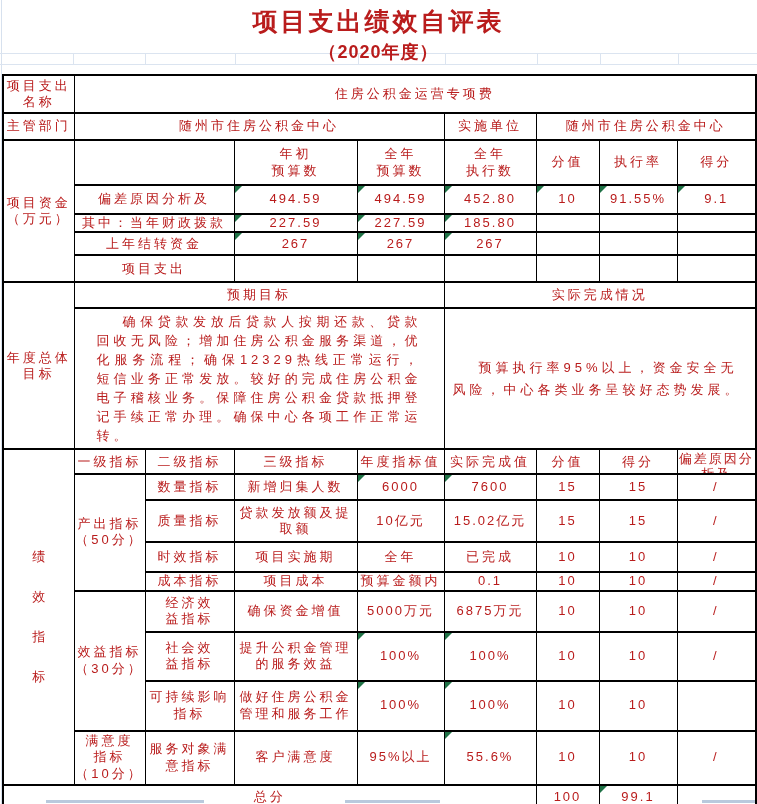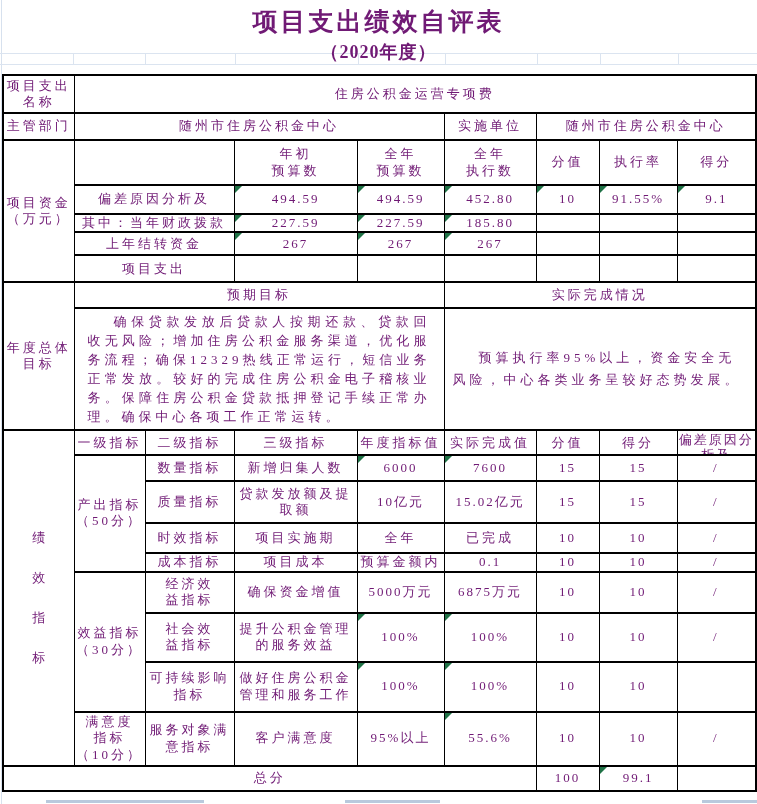--- a/index.html
+++ b/index.html
@@ -1,19 +1,19 @@
 <!DOCTYPE html>
 <html><head>
 <meta charset="utf-8">
 <style>
   * { margin:0; padding:0; box-sizing:border-box; }
   html,body { background:#ffffff; }
   .page {
     position:relative; width:757px; height:804px; background:#ffffff;
-    font-family:Liberation Serif, serif; color:#701a75;
+    font-family:Liberation Sans, sans-serif; color:#b91c1c;
     overflow:hidden;
   }
   
   .edge-line { position:absolute; left:1px; top:0; width:1px; height:804px; background:#d7e1ee; }
   .faint-row { position:absolute; left:0; top:53px; width:757px; height:12px;
     border-top:1px solid #dbe4f0; border-bottom:1px solid #dbe4f0; }
   .faint-row i { position:absolute; top:0; width:1px; height:100%; background:#dbe4f0; }
   .bottom-frag { position:absolute; height:3px; background:#b9c9dd; top:800px; }
 
   .title { position:absolute; top:5px; left:0; width:100%; text-align:center;
@@ -26,21 +26,21 @@
     border:2px solid #000; }
   td { border:2px solid #000; border-left-width:1px; border-right-width:1px;
     font-size:13px; letter-spacing:3px; text-align:center; vertical-align:middle;
     padding:0; overflow:hidden; white-space:pre-line; line-height:1.25;
     position:relative; }
   td.num { letter-spacing:2px; }
   
   td.tri::before { content:""; position:absolute; top:0; left:0; width:0; height:0;
     border-top:7px solid #1f7246; border-right:7px solid transparent; }
 
-  .para { text-align:justify; padding:3px 13px; text-indent:2em;
+  .para { text-align:justify; padding:3px 22px; text-indent:2em;
     letter-spacing:4px; line-height:19px; font-size:13px; white-space:normal; }
   .para2 { text-align:left; padding:12px 8px; text-indent:2em;
     letter-spacing:4px; line-height:22px; font-size:13px; white-space:normal; }
   .vertical { width:16px; margin:0 auto; letter-spacing:0; line-height:40px;
     word-break:break-all; white-space:normal; }
   .clip2 { display:block; height:23px; overflow:hidden; line-height:15px;
     padding-top:1px; letter-spacing:2px; }
   td.vtop { vertical-align:top; }
 </style>
 </head>

